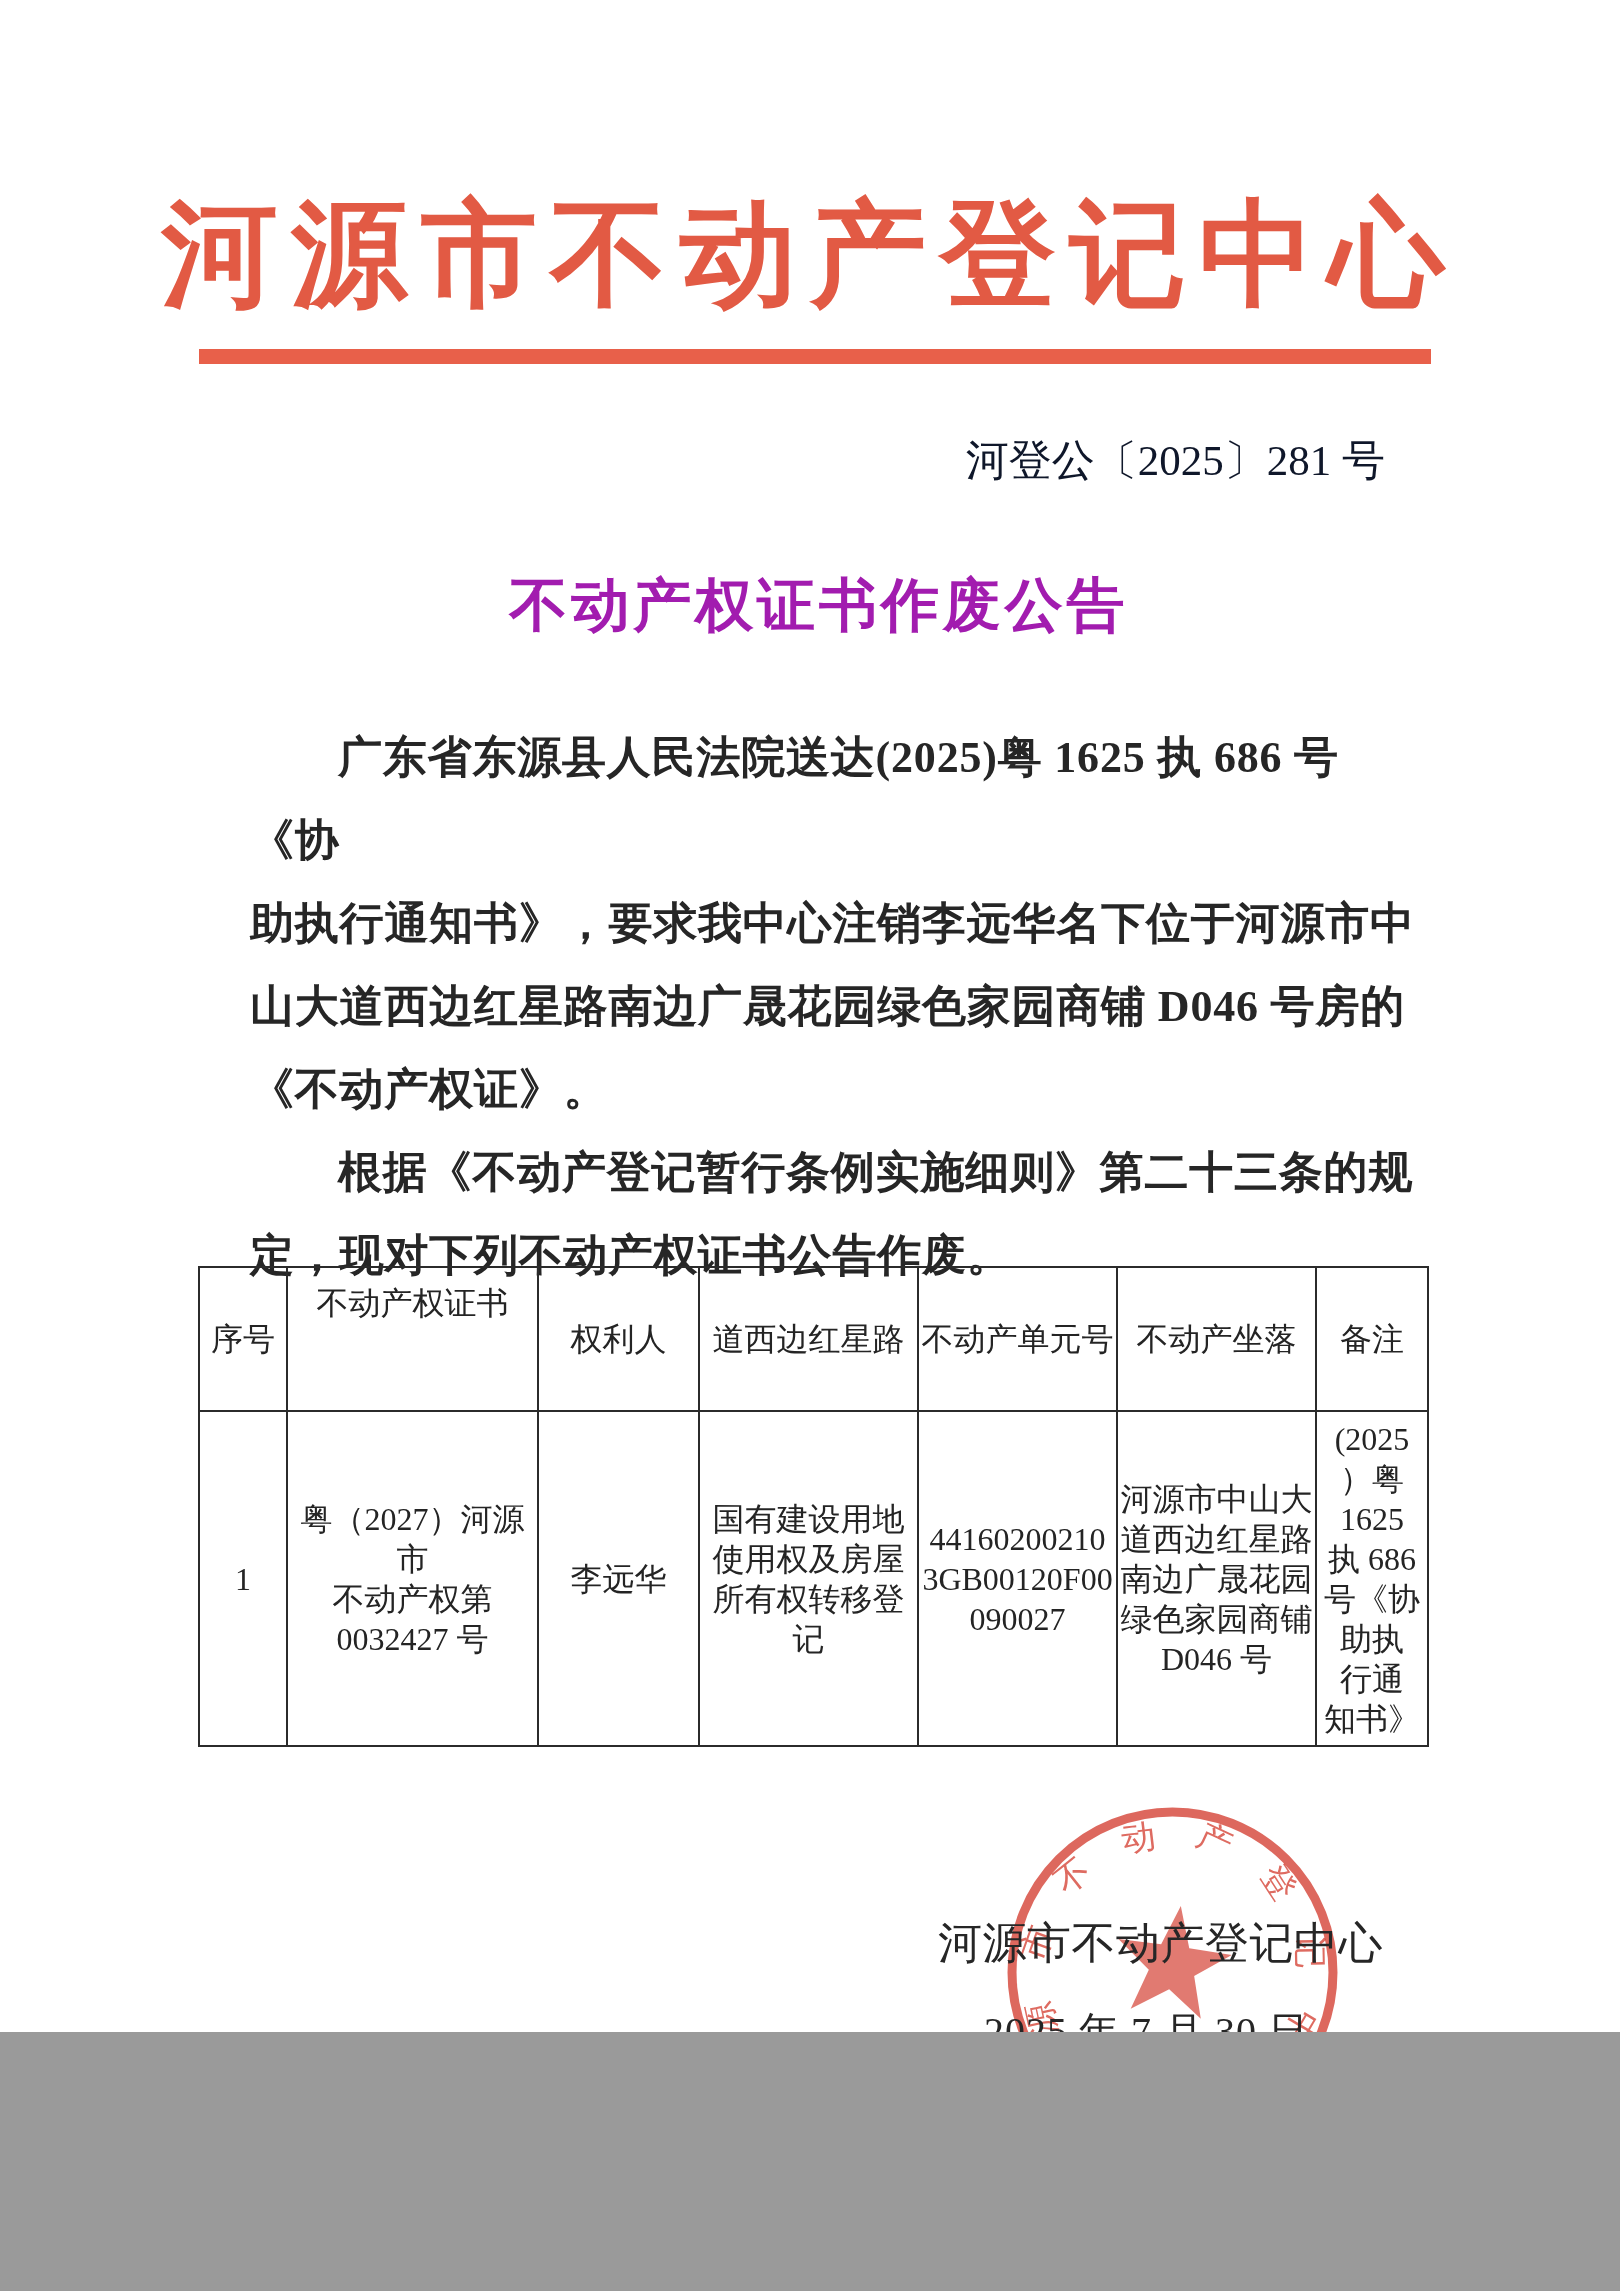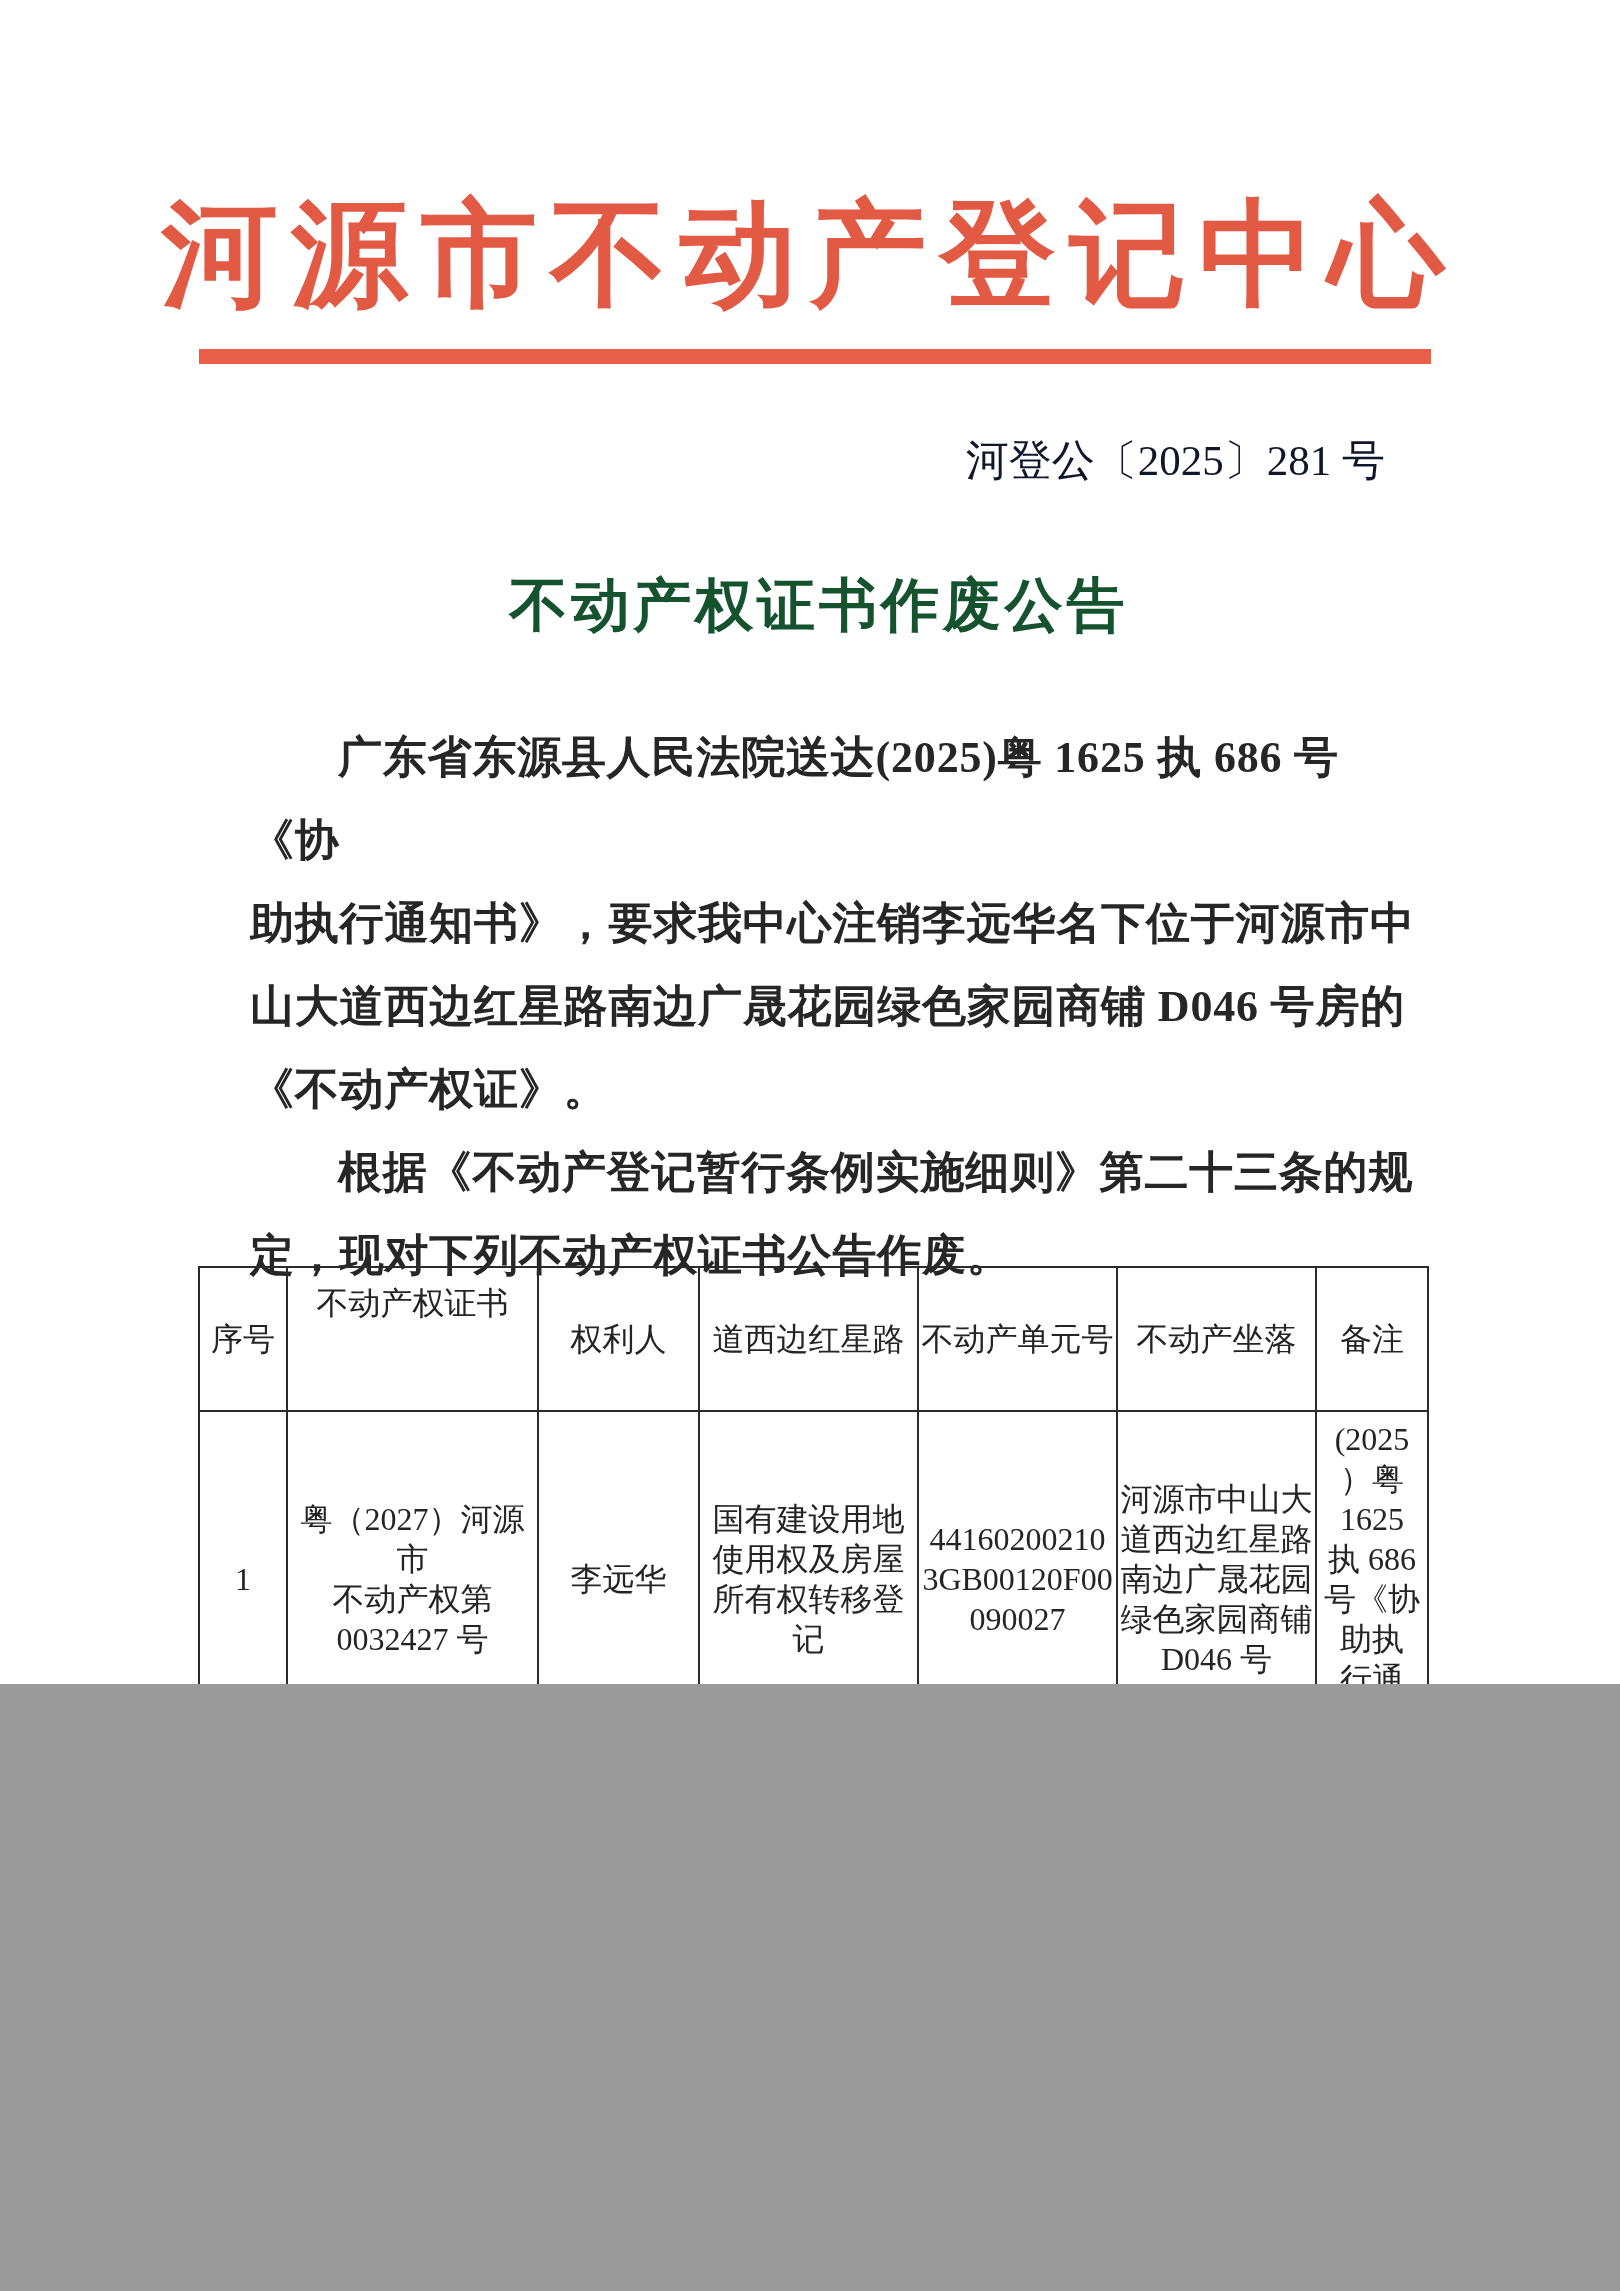--- a/index.html
+++ b/index.html
@@ -1,18 +1,18 @@
 <!DOCTYPE html>
 <html><head>
 <meta charset="utf-8">
 <style>
   html,body{margin:0;padding:0;background:#9a9a9a;}
   .page{
     position:relative;
-    width:1620px;height:1684px;
+    width:1620px;height:2032px;
     background:#ffffff;
     overflow:hidden;
     font-family:"Liberation Serif","DejaVu Serif",serif;
     color:#222222;
   }
   .abs{position:absolute;}
   .preline{white-space:pre-line;font-weight:bold;}
 
   
   .org-header{
@@ -36,21 +36,21 @@
     color:#0f172a;
   }
 
   
   .doc-title{
     left:18px;right:0;top:567px;
     text-align:center;
     font-size:58px;
     font-weight:700;
     letter-spacing:3.9px;
-    color:#14532d;
+    color:#a21caf;
   }
 
   
   .body-text{
     left:250px;top:716px;
     width:1172px;
     font-size:44px;
     line-height:83px;
     letter-spacing:0.8px;
     color:#262626;

